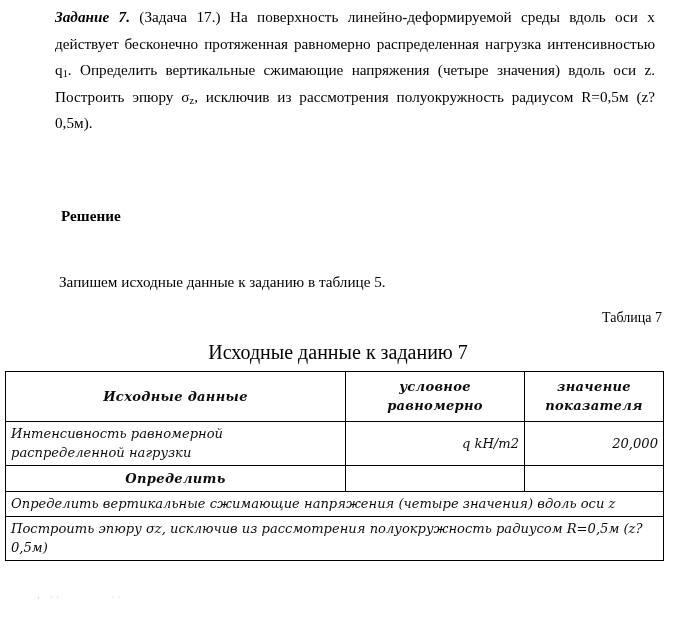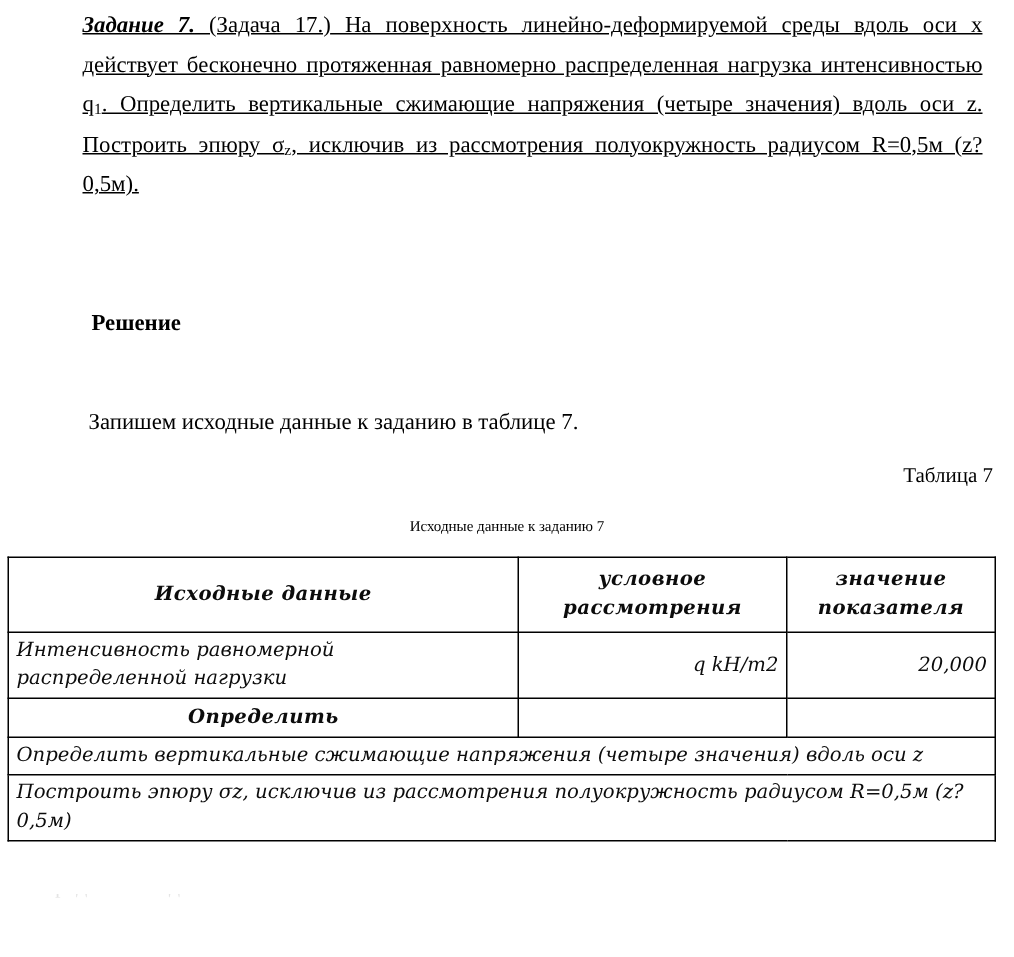--- a/index.html
+++ b/index.html
@@ -28,21 +28,20 @@
   .statement {
     position: absolute;
     left: 55px;
     top: 4px;
     width: 600px;
     font-size: 15.2px;
     line-height: 26.5px;
     text-align: justify;
     text-justify: inter-word;
     letter-spacing: 0.02px;
-    text-decoration: underline;
   }
   .statement .task-label {
     font-weight: bold;
     font-style: italic;
   }
   sub {
     font-size: 0.68em;
     line-height: 0;
     vertical-align: -0.22em;
   }
@@ -72,21 +71,21 @@
     font-size: 14px;
     line-height: 20px;
   }
 
   .table-caption {
     position: absolute;
     left: 0;
     right: 0;
     top: 342px;
     text-align: center;
-    font-size: 10px;
+    font-size: 20px;
     line-height: 20px;
   }
 
   
   .data-table-wrap {
     position: absolute;
     left: 5px;
     top: 371px;
     width: 658px;
   }
@@ -159,39 +158,39 @@
 
 <div class="page">
 
   <div class="statement">
     <span class="task-label">Задание 7.</span>
     <span>(Задача 17.)</span><span> На поверхность линейно-деформируемой среды вдоль оси  x  действует бесконечно протяженная равномерно распределенная нагрузка интенсивностью  q</span><sub>1</sub><span>. Определить вертикальные сжимающие напряжения (четыре значения) вдоль оси z. Построить эпюру σ</span><sub>z</sub><span>, исключив из рассмотрения полуокружность радиусом R=0,5м (z?0,5м).</span>
   </div>
 
   <div class="solution-heading">Решение</div>
 
-  <div class="intro-line">Запишем исходные данные к заданию  в таблице 7.</div>
+  <div class="intro-line">Запишем исходные данные к заданию  в таблице 5.</div>
 
   <div class="table-number">Таблица 7</div>
 
   <div class="table-caption">Исходные данные к заданию 7</div>
 
   <div class="data-table-wrap">
     <table class="data-table">
       <colgroup>
         <col class="col-a">
         <col class="col-b">
         <col class="col-c">
       </colgroup>
       <tbody>
         <tr>
           <td class="hdr">Исходные данные</td>
           <td class="hdr">
             <span class="hdr-sub">условное</span>
-            <span class="hdr-sub">рассмотрения</span>
+            <span class="hdr-sub">равномерно</span>
           </td>
           <td class="hdr">
             <span class="hdr-sub">значение</span>
             <span class="hdr-sub">показателя</span>
           </td>
         </tr>
 
         <tr class="row-desc">
           <td>Интенсивность равномерной распределенной нагрузки</td>
           <td class="cell-center">q kH/m2</td>

